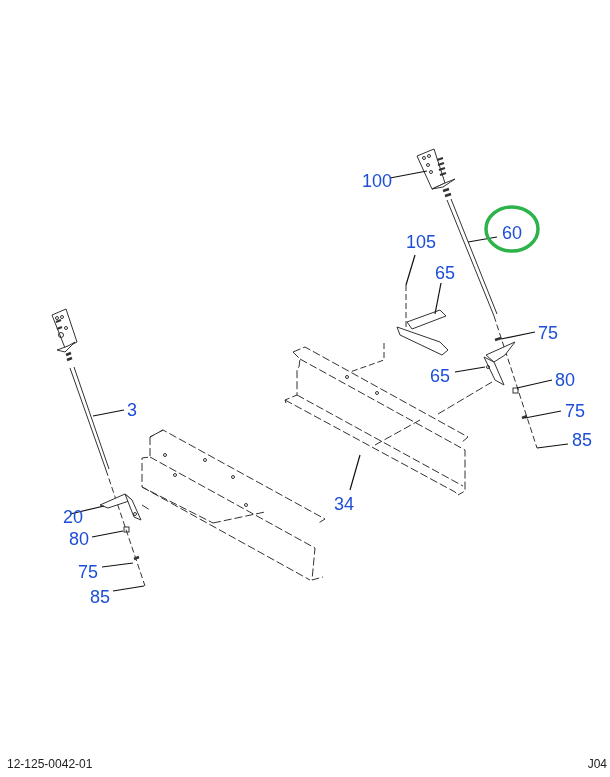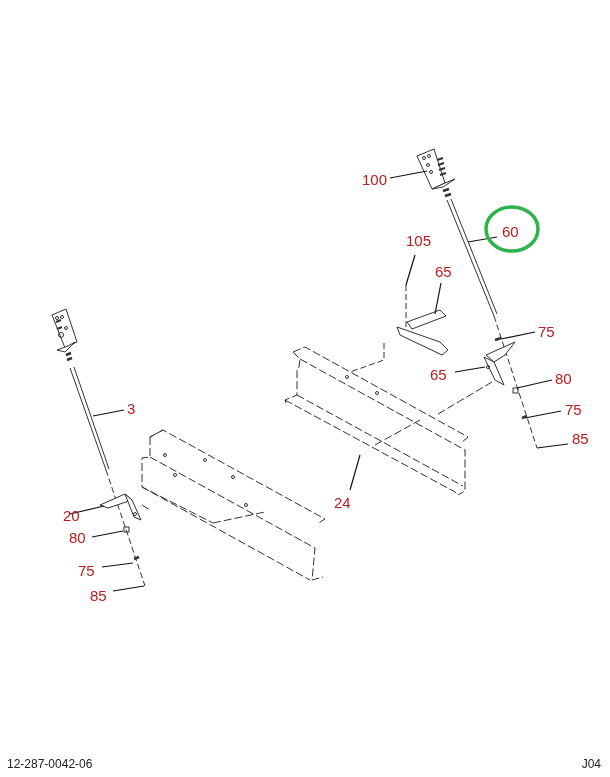--- a/index.html
+++ b/index.html
@@ -1,22 +1,22 @@
 <!DOCTYPE html>
 <html><head>
 <meta charset="utf-8">
 <style>
   html, body { margin: 0; padding: 0; background: #ffffff; }
   body { width: 610px; height: 777px; position: relative; overflow: hidden;
          font-family: "Liberation Sans", sans-serif; }
   #diagram { position: absolute; left: 0; top: 0; width: 610px; height: 777px; }
-  .callout { position: absolute; font-size: 15px; color: #b91c1c; line-height: 1; white-space: nowrap; }
+  .callout { position: absolute; font-size: 18px; color: #1d4ed8; line-height: 1; white-space: nowrap; }
   .footer { position: absolute; font-size: 12px; color: #222; top: 757px; }
   #footer-left { left: 7px; }
-  #footer-right { right: 9px; }
+  #footer-right { right: 3px; }
 </style>
 </head>
 <body>
 
 <svg id="diagram" viewBox="0 0 610 777" xmlns="http://www.w3.org/2000/svg">
   <g fill="none" stroke="#333" stroke-width="1">
 
     <g>
       <polygon points="417,156 434,149 445,183 432,189" fill="#fff"></polygon>
       <circle cx="424" cy="158" r="1.5"></circle>
@@ -125,20 +125,20 @@
 <div class="callout" style="left:362px;top:172px;">100</div>
 <div class="callout" style="left:502px;top:224px;text-align:center;">60</div>
 <div class="callout" style="left:406px;top:233px;">105</div>
 <div class="callout" style="left:435px;top:264px;">65</div>
 <div class="callout" style="left:538px;top:324px;">75</div>
 <div class="callout" style="left:430px;top:367px;">65</div>
 <div class="callout" style="left:555px;top:371px;">80</div>
 <div class="callout" style="left:565px;top:402px;">75</div>
 <div class="callout" style="left:572px;top:431px;">85</div>
 <div class="callout" style="left:127px;top:401px;">3</div>
-<div class="callout" style="left:334px;top:495px;">24</div>
+<div class="callout" style="left:334px;top:495px;">34</div>
 <div class="callout" style="left:63px;top:508px;">20</div>
 <div class="callout" style="left:69px;top:530px;">80</div>
 <div class="callout" style="left:78px;top:563px;">75</div>
 <div class="callout" style="left:90px;top:588px;">85</div>
 
-<div class="footer" id="footer-left">12-287-0042-06</div>
+<div class="footer" id="footer-left">12-125-0042-01</div>
 <div class="footer" id="footer-right">J04</div>
 
 </body></html>

